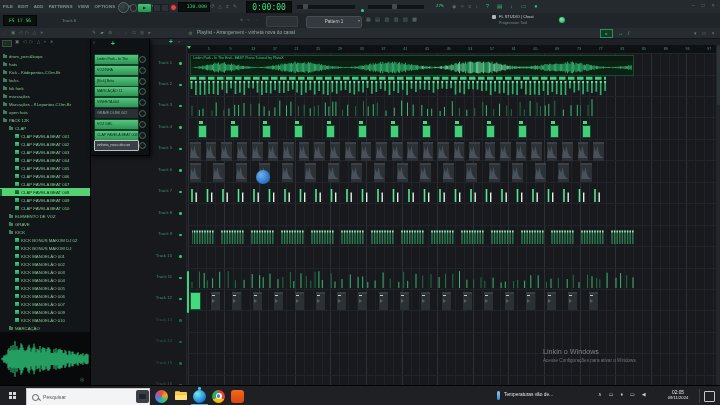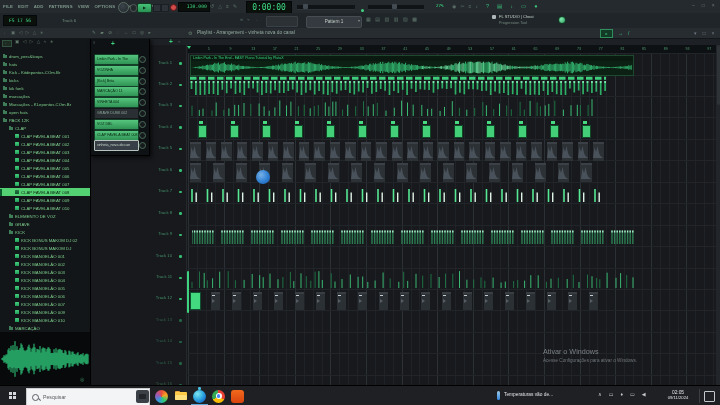--- a/index.html
+++ b/index.html
@@ -852,21 +852,21 @@
       <div style="position: absolute; left: 48px; top: 71px; width: 5px; height: 5px; border-radius: 50%; border: 1px solid rgb(74, 109, 90); background: rgb(22, 26, 29);"></div>
       <div style="position: absolute; left: 3px; top: 79.8px; width: 41px; height: 9px; border-radius: 1px; font-size: 3.6px; line-height: 9px; padding-left: 2px; white-space: nowrap; overflow: hidden; background: linear-gradient(rgb(86, 197, 126), rgb(47, 147, 85)); color: rgb(7, 38, 15); border: 1px solid rgb(20, 64, 42);">VOZ DBL</div>
       <div style="position: absolute; left: 48px; top: 81.8px; width: 5px; height: 5px; border-radius: 50%; border: 1px solid rgb(74, 109, 90); background: rgb(22, 26, 29);"></div>
       <div style="position: absolute; left: 3px; top: 90.6px; width: 41px; height: 9px; border-radius: 1px; font-size: 3.6px; line-height: 9px; padding-left: 2px; white-space: nowrap; overflow: hidden; background: linear-gradient(rgb(86, 197, 126), rgb(47, 147, 85)); color: rgb(7, 38, 15); border: 1px solid rgb(20, 64, 42);">CLAP FAVELA BEAT 008</div>
       <div style="position: absolute; left: 48px; top: 92.6px; width: 5px; height: 5px; border-radius: 50%; border: 1px solid rgb(74, 109, 90); background: rgb(22, 26, 29);"></div>
       <div style="position: absolute; left: 3px; top: 101.4px; width: 41px; height: 9px; border-radius: 1px; font-size: 3.6px; line-height: 9px; padding-left: 2px; white-space: nowrap; overflow: hidden; background: rgb(56, 63, 70); color: rgb(204, 220, 210); border: 1px solid rgb(183, 196, 189);">vinheta_nova do can</div>
       <div style="position: absolute; left: 48px; top: 103.4px; width: 5px; height: 5px; border-radius: 50%; border: 1px solid rgb(74, 109, 90); background: rgb(22, 26, 29);"></div>
     </div>
 
   <div class="abs" id="watermark" style="left:543px;top:347px;z-index:50;">
-    <div style="font-size:7.2px;color:rgba(200,205,210,.55);">Ativar o Windows</div>
+    <div style="font-size:7.2px;color:rgba(200,205,210,.55);">Linkin o Windows</div>
     <div style="font-size:4.6px;color:rgba(190,195,200,.5);margin-top:2px;white-space:nowrap;">Acesse Configurações para ativar o Windows.</div>
   </div>
 
   <div class="abs" id="taskbar" style="left:0;top:385px;width:720px;height:20px;background:#1f2023;border-top:1px solid #000;z-index:100;">
     <div class="abs" style="left:0;top:0;width:26px;height:20px;">
       <div style="position:absolute;left:9px;top:6px;width:7px;height:7px;display:grid;grid-template-columns:3px 3px;grid-template-rows:3px 3px;gap:1px;">
         <div style="background:#d6d9dc;"></div>
           <div style="background:#d6d9dc;"></div>
         <div style="background:#d6d9dc;"></div>
           <div style="background:#d6d9dc;"></div>

